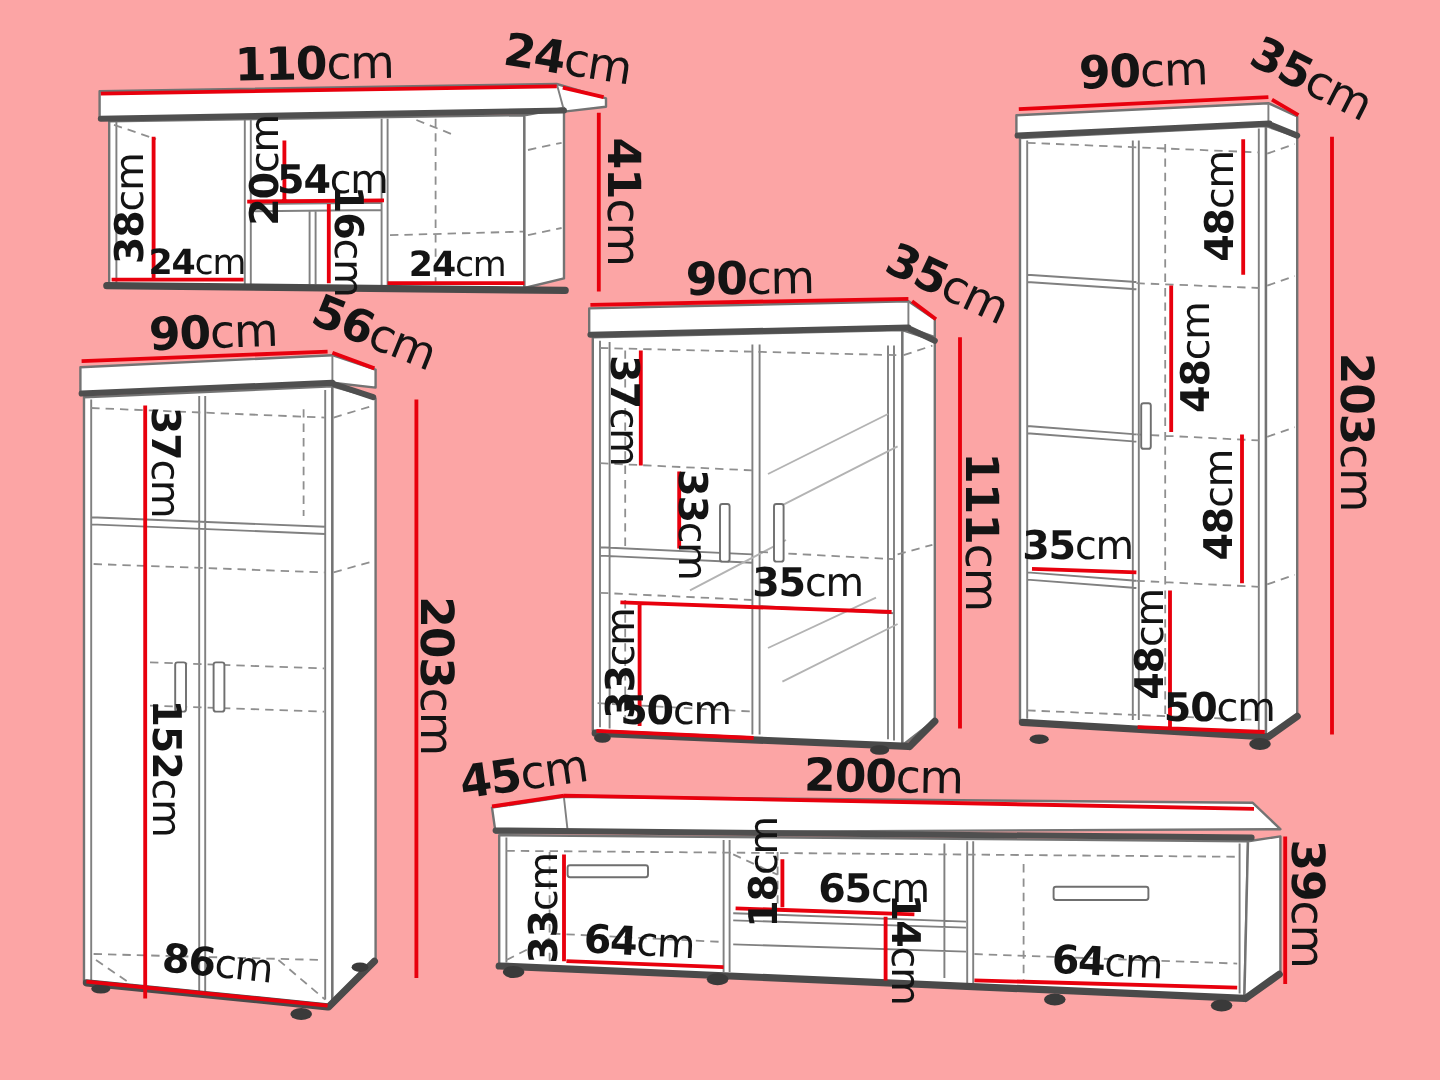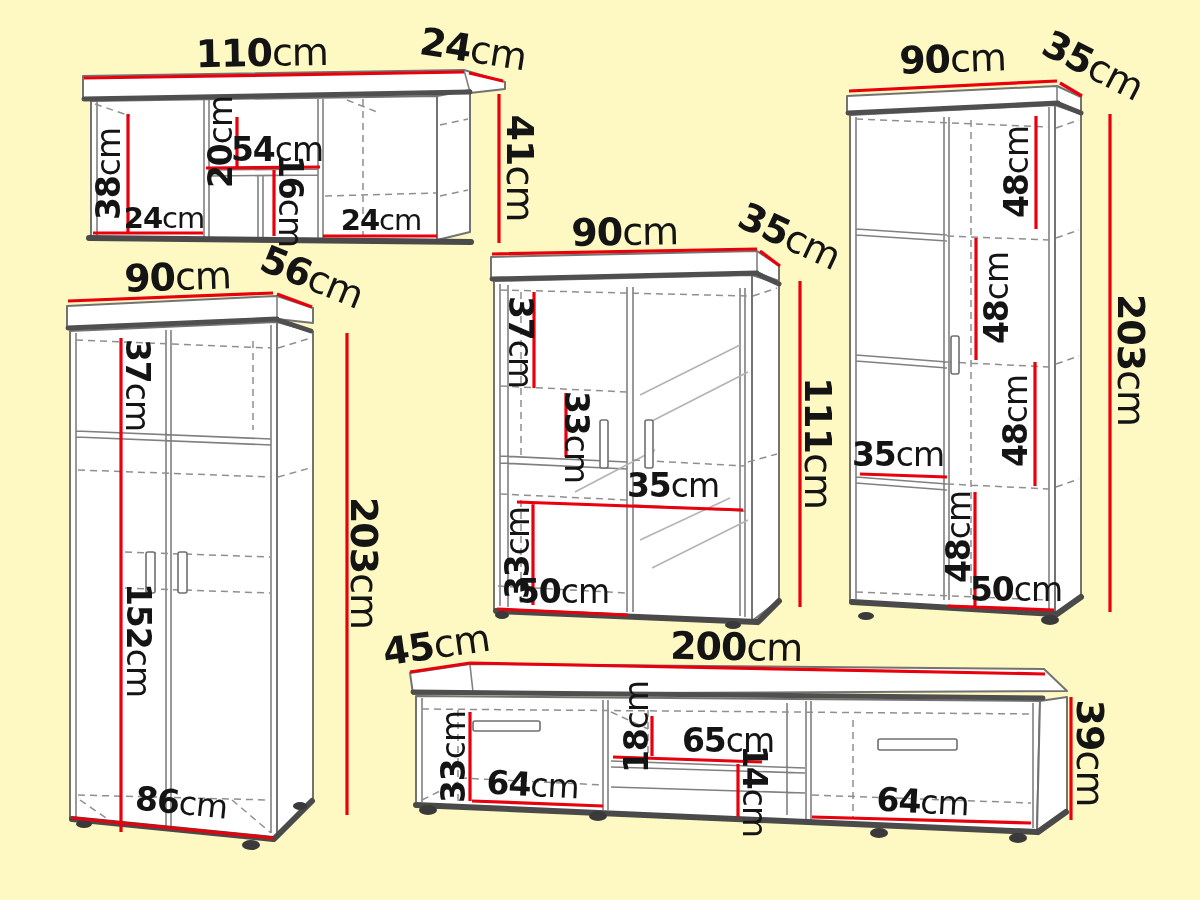--- a/index.html
+++ b/index.html
@@ -1,16 +1,16 @@
 <!DOCTYPE html>
 <html><head>
 <meta charset="utf-8">
 <style>
   html,body{margin:0;padding:0;background:#ffffff;}
-  .stage{position:relative;width:1200px;height:900px;background:#fef9c3;overflow:hidden;}
+  .stage{position:relative;width:1200px;height:900px;background:#fca5a5;overflow:hidden;}
   svg{display:block;}
   .face{fill:#ffffff;stroke:#737373;stroke-width:2;stroke-linejoin:round;}
   .thin{fill:none;stroke:#808080;stroke-width:1.6;}
   .thick{fill:none;stroke:#4f4f4f;stroke-width:5;stroke-linecap:round;}
   .thick6{fill:none;stroke:#4a4a4a;stroke-width:6;stroke-linecap:round;}
   .dash{fill:none;stroke:#8f8f8f;stroke-width:1.5;stroke-dasharray:7 5;}
   .glass{fill:none;stroke:#b3b3b3;stroke-width:1.6;}
   .red{fill:none;stroke:#e8000d;stroke-width:3.2;}
   .handle{fill:#ffffff;stroke:#6f6f6f;stroke-width:1.6;}
   .foot{fill:#3a3a3a;}

